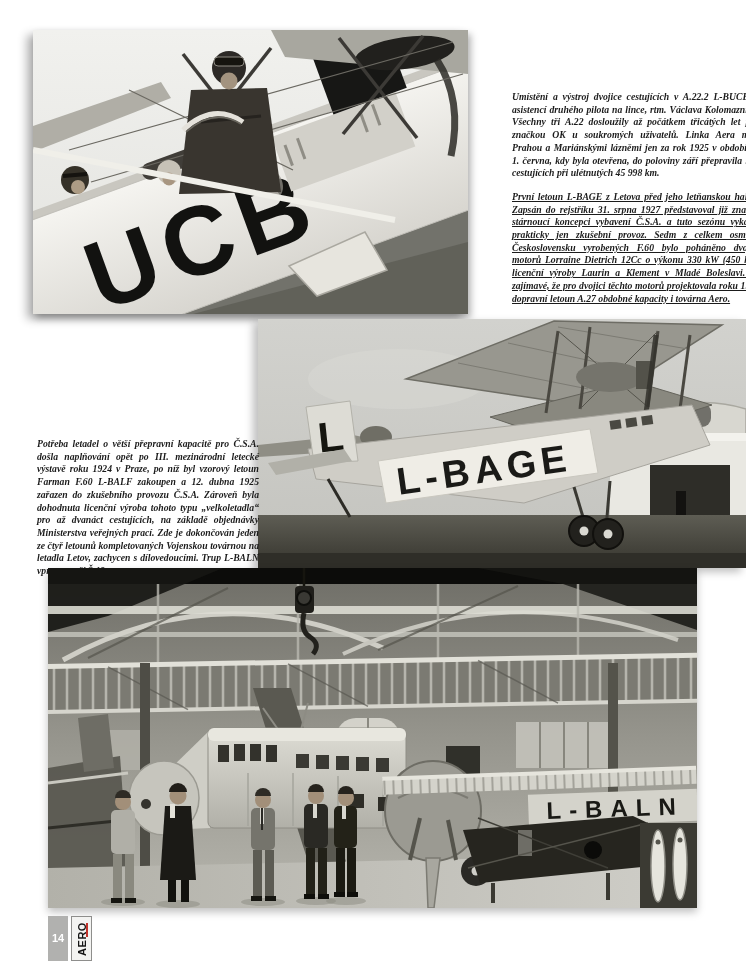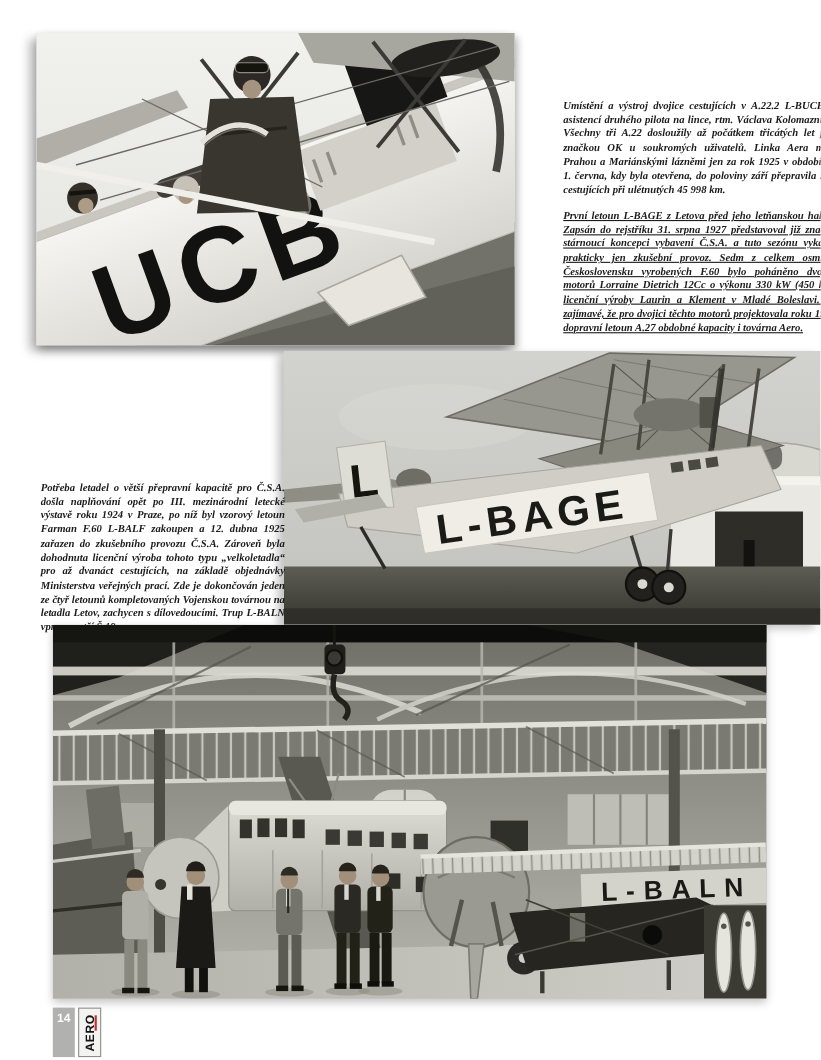--- a/index.html
+++ b/index.html
@@ -20,21 +20,21 @@
     font-size:9.7px;line-height:12.7px;text-align:justify;
   }
   #caption-top-right{left:512px;top:49px;width:248px;margin-top:42px;}
   #caption-middle-left{left:37px;top:438px;width:222px;}
   .caption p{margin:0;}
   .caption p + p{margin-top:11px;text-decoration:underline;}
   #footer{position:absolute;left:48px;top:916px;height:45px;display:flex;gap:3px;}
   #page-number{
     width:20px;height:45px;background:#b1b1af;color:#fff;
     font-family:"Liberation Sans",sans-serif;font-weight:700;font-size:11px;
-    display:flex;justify-content:center;align-items:flex-start;padding-top:4px;box-sizing:border-box;
+    display:flex;justify-content:center;align-items:flex-start;padding-top:16px;box-sizing:border-box;
   }
   #logo-box{
     width:21px;height:45px;background:#f3f3f1;border:1px solid #8e8e8c;
     box-sizing:border-box;position:relative;
   }
   #logo-text{
     position:absolute;left:50%;top:50%;
     transform:translate(-50%,-50%) rotate(-90deg);
     font-family:"Liberation Sans",sans-serif;font-weight:900;font-size:11px;
     letter-spacing:.5px;color:#141414;white-space:nowrap;

